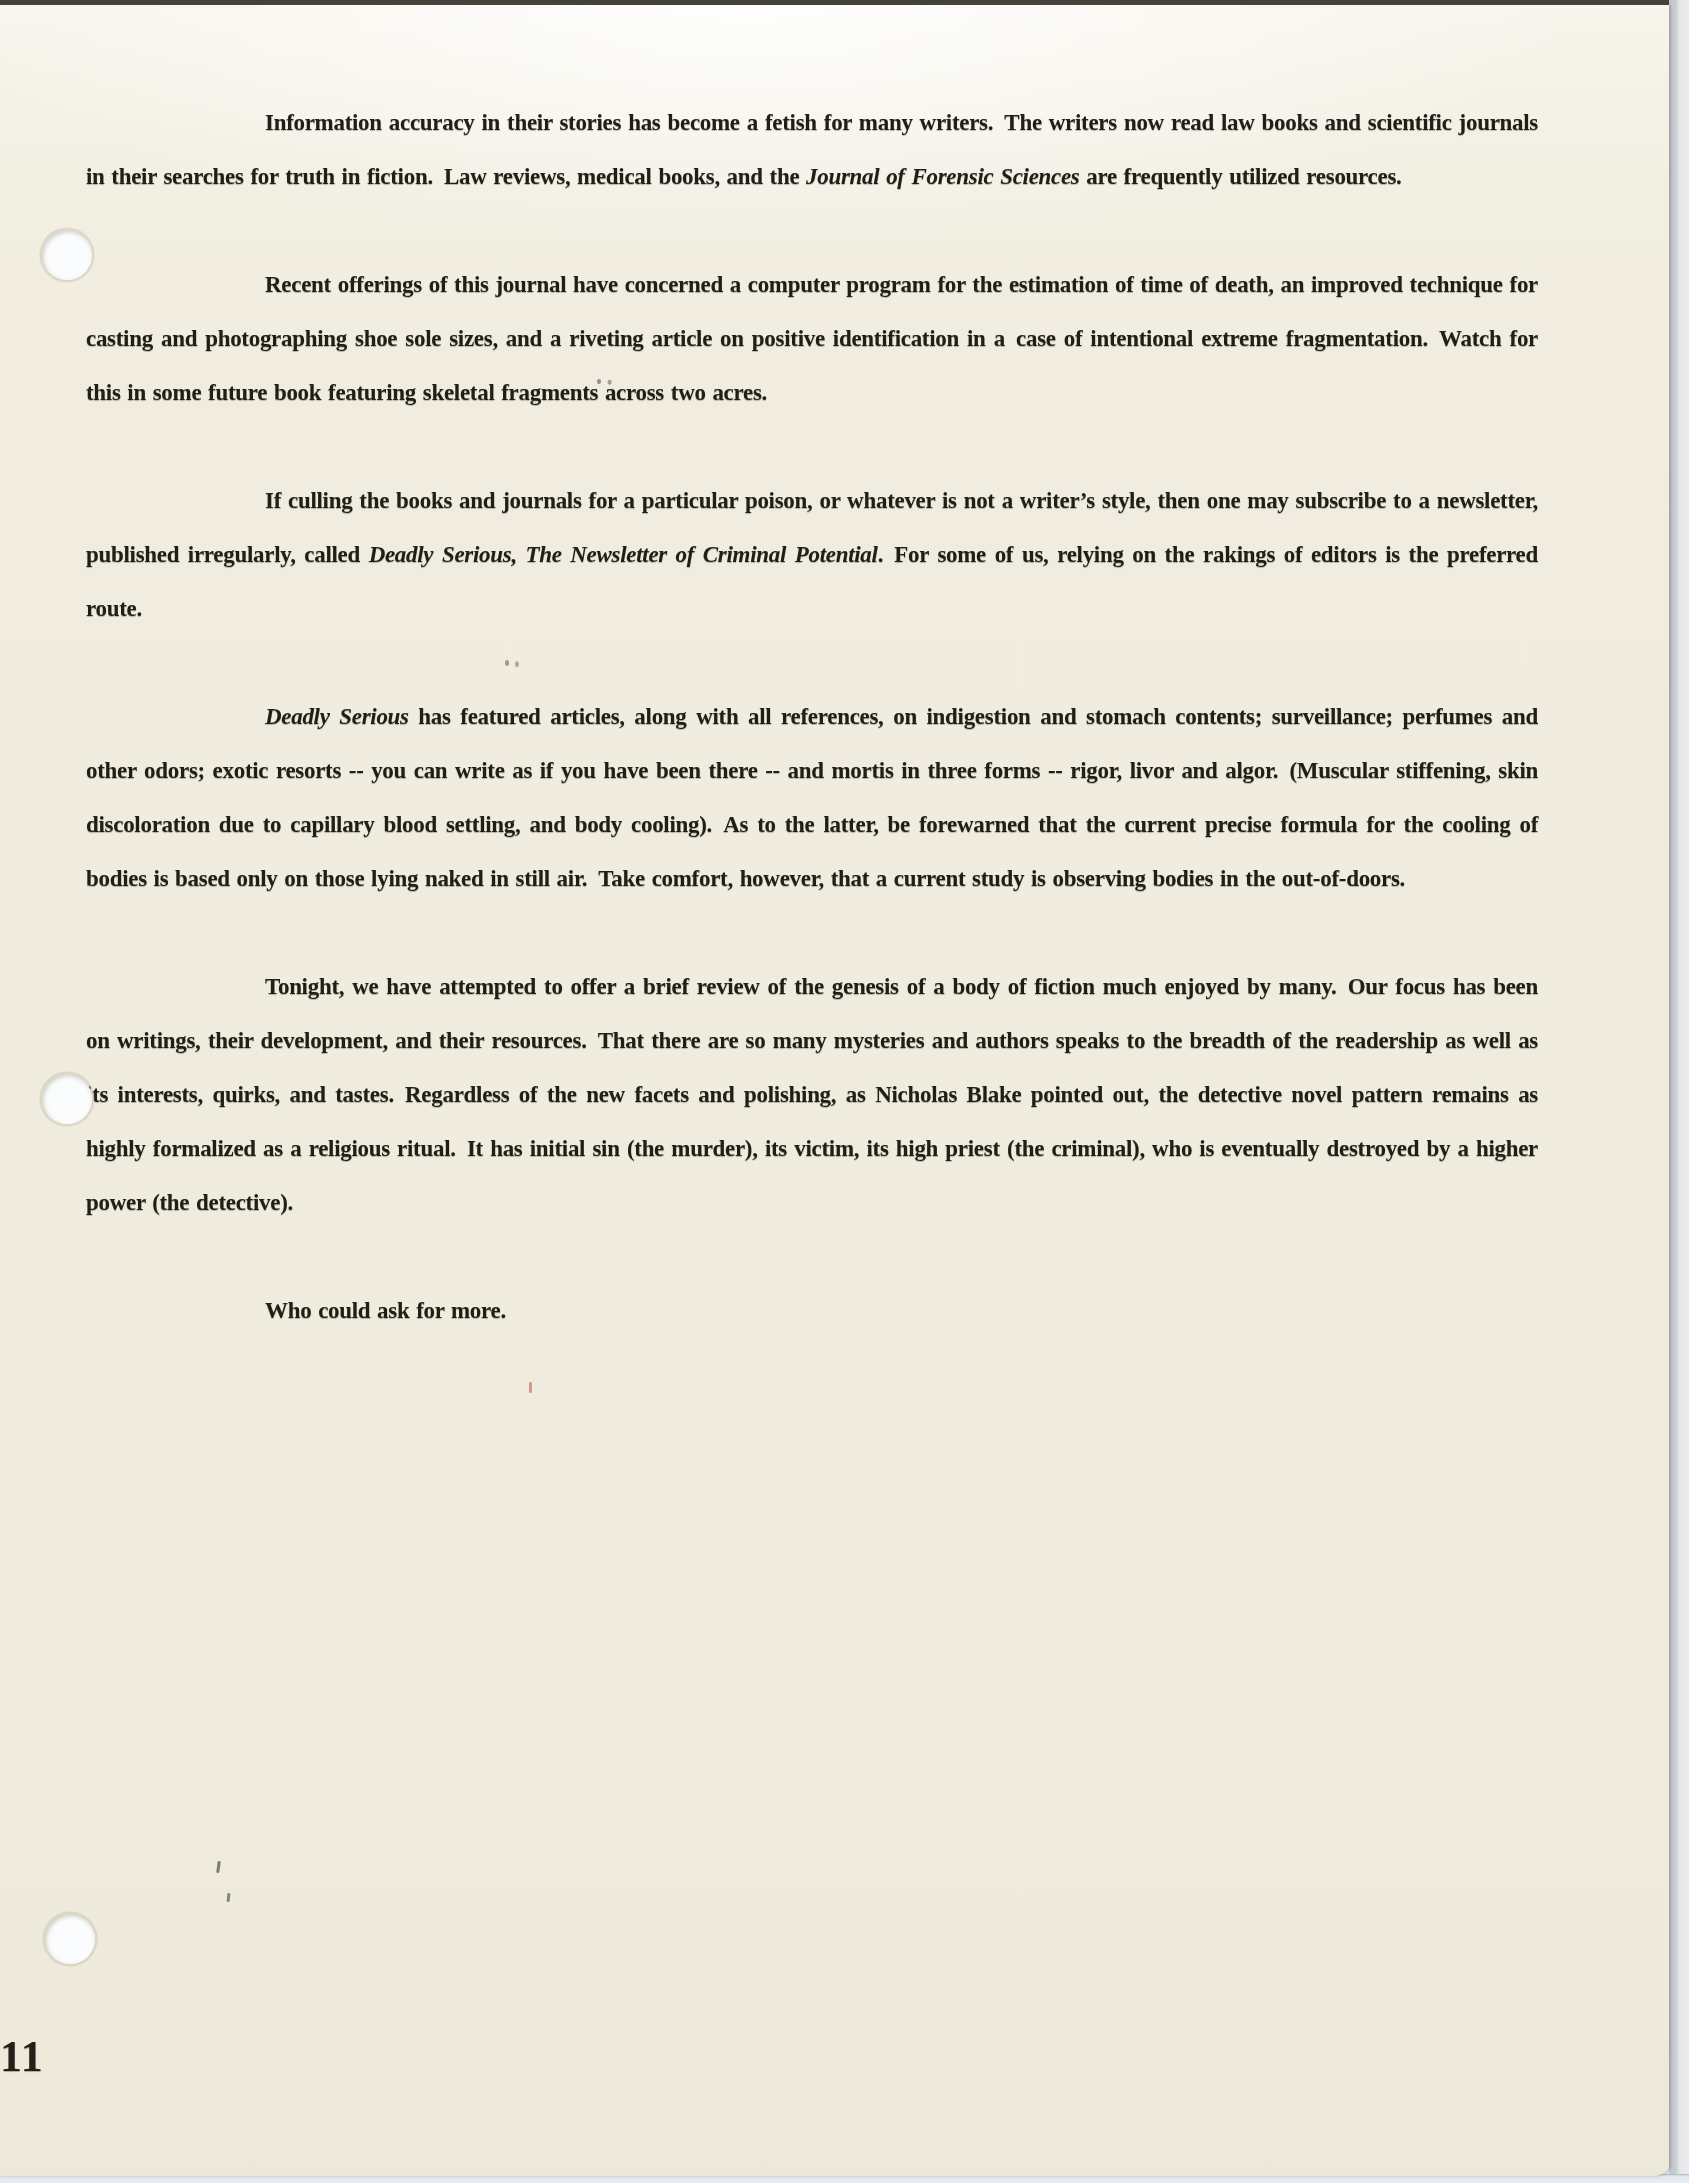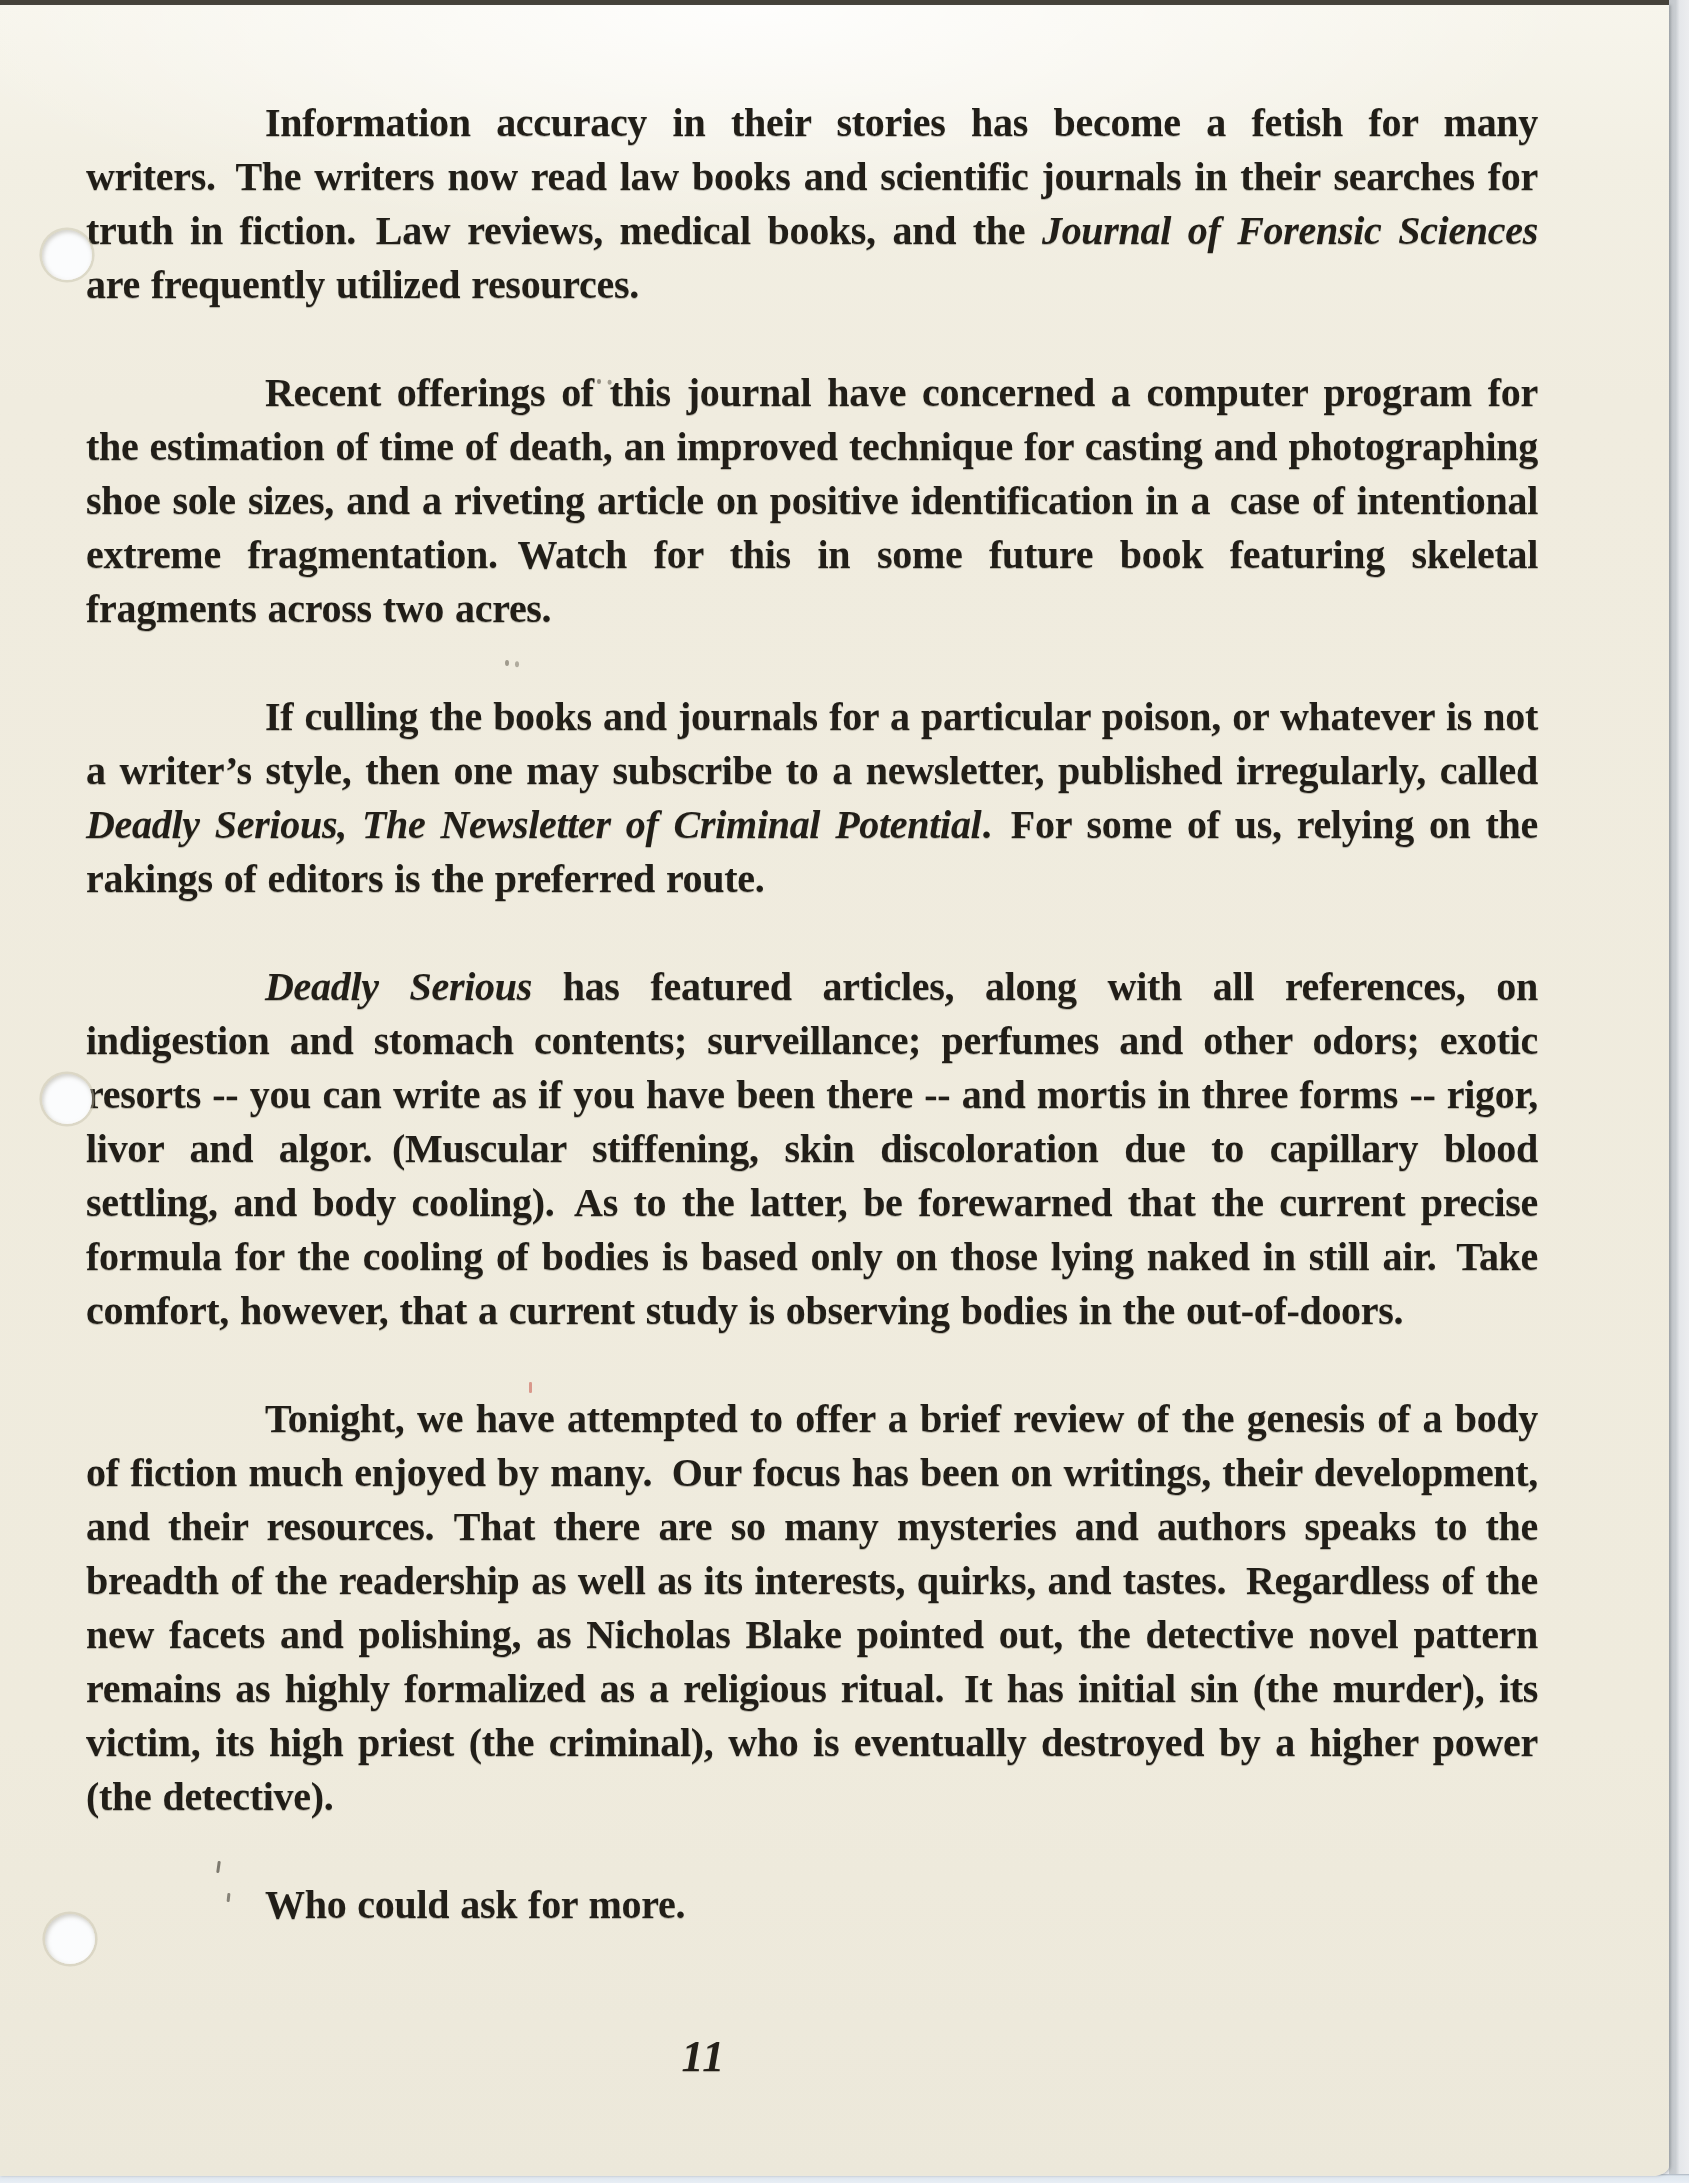--- a/index.html
+++ b/index.html
@@ -39,47 +39,46 @@
     box-shadow: 1.3px 0 2.6px rgba(90,95,100,0.35);
   }
 
   
   .text-block {
     position: absolute;
     left: 86px;
     top: 91px;
     width: 1452px;
     color: #211e18;
-    font-size: 40px;
+    font-size: 23px;
     font-weight: 700;
     line-height: 54px;
     letter-spacing: -0.3px;
     word-spacing: 1.3px;
     text-align: justify;
     text-shadow: 0 0.7px 0.7px rgba(30,26,16,0.28);
   }
   .para {
     margin: 0 0 54px 0;
     text-indent: 179px;
   }
   .para:last-child { margin-bottom: 8px; }
   .run-italic { font-style: italic; }
 
   
   .page-number {
     position: absolute;
     left: 0; top: 2026px;
     width: 1407px;
-    text-align: center;
+    text-align: left;
     color: #242019;
     font-size: 44px;
     font-weight: 700;
     letter-spacing: 1.3px;
     text-shadow: 0 0.7px 0.7px rgba(30,26,16,0.3);
-    font-style: italic;
   }
 
   
   .hole {
     position: absolute;
     width: 50px; height: 50px;
     border-radius: 50%;
     background: #fbfcfd;
     box-shadow:
       0 0 0 2.6px rgba(196,190,168,0.45),

